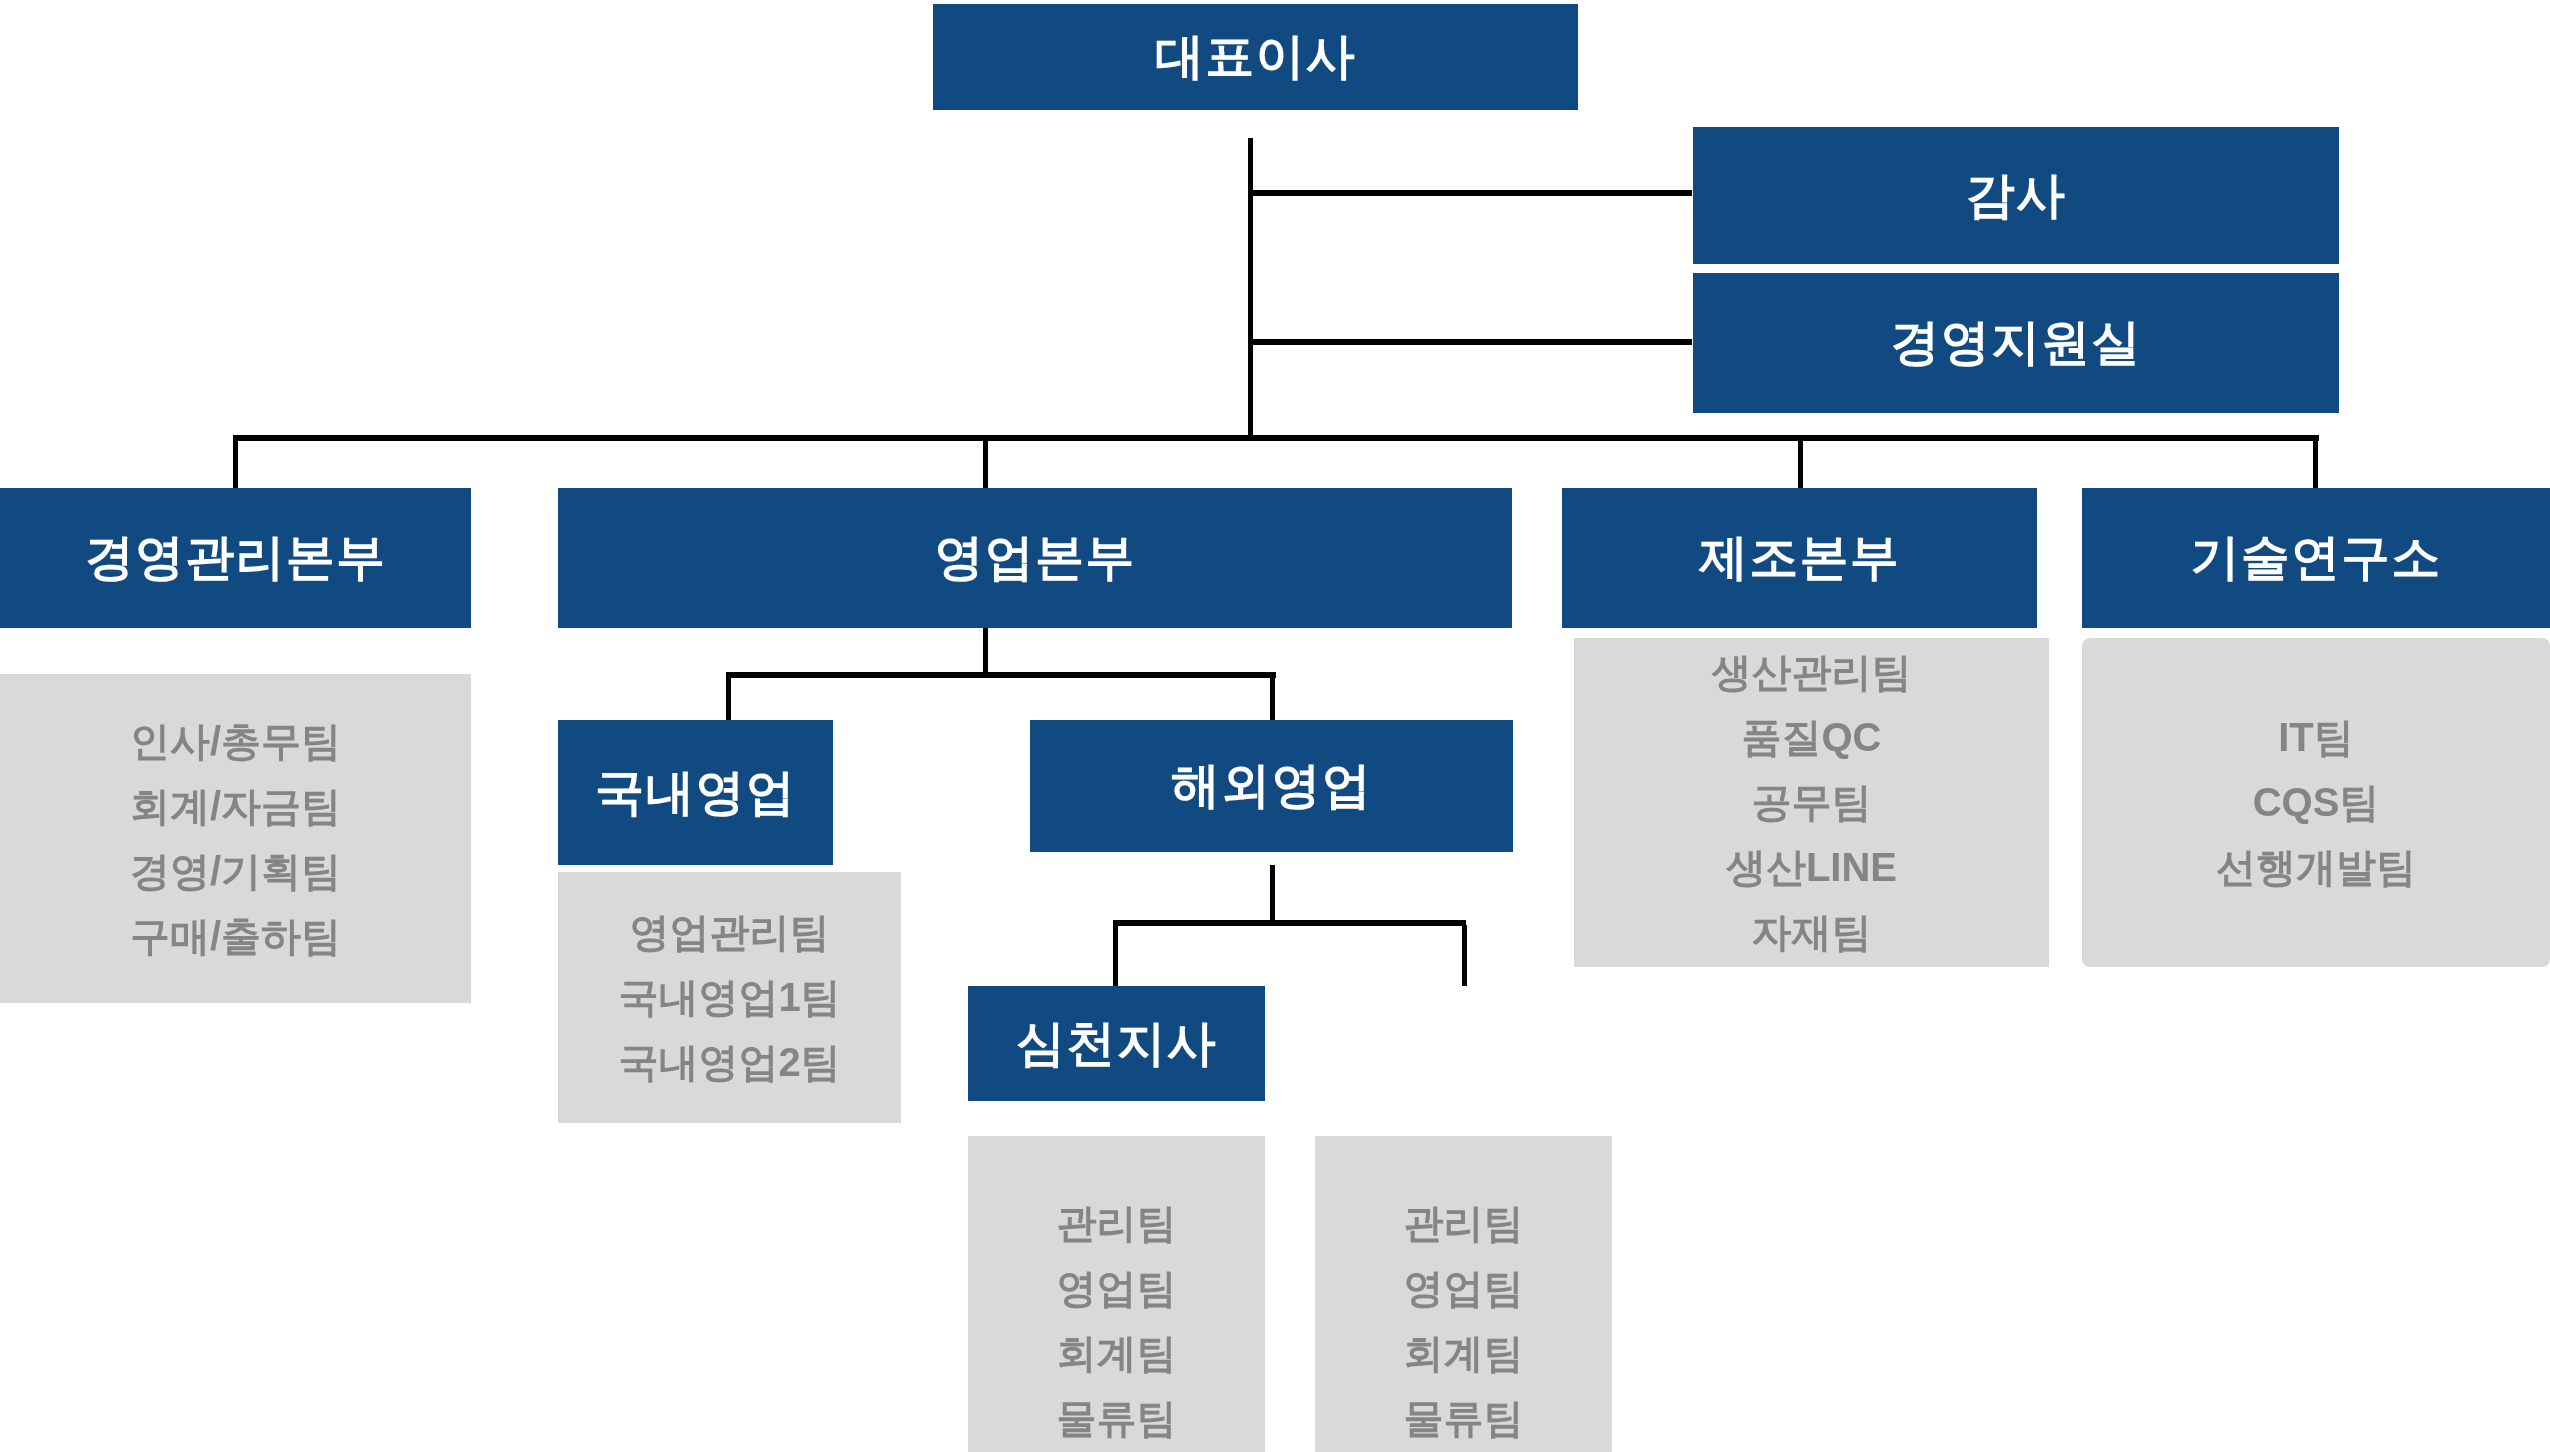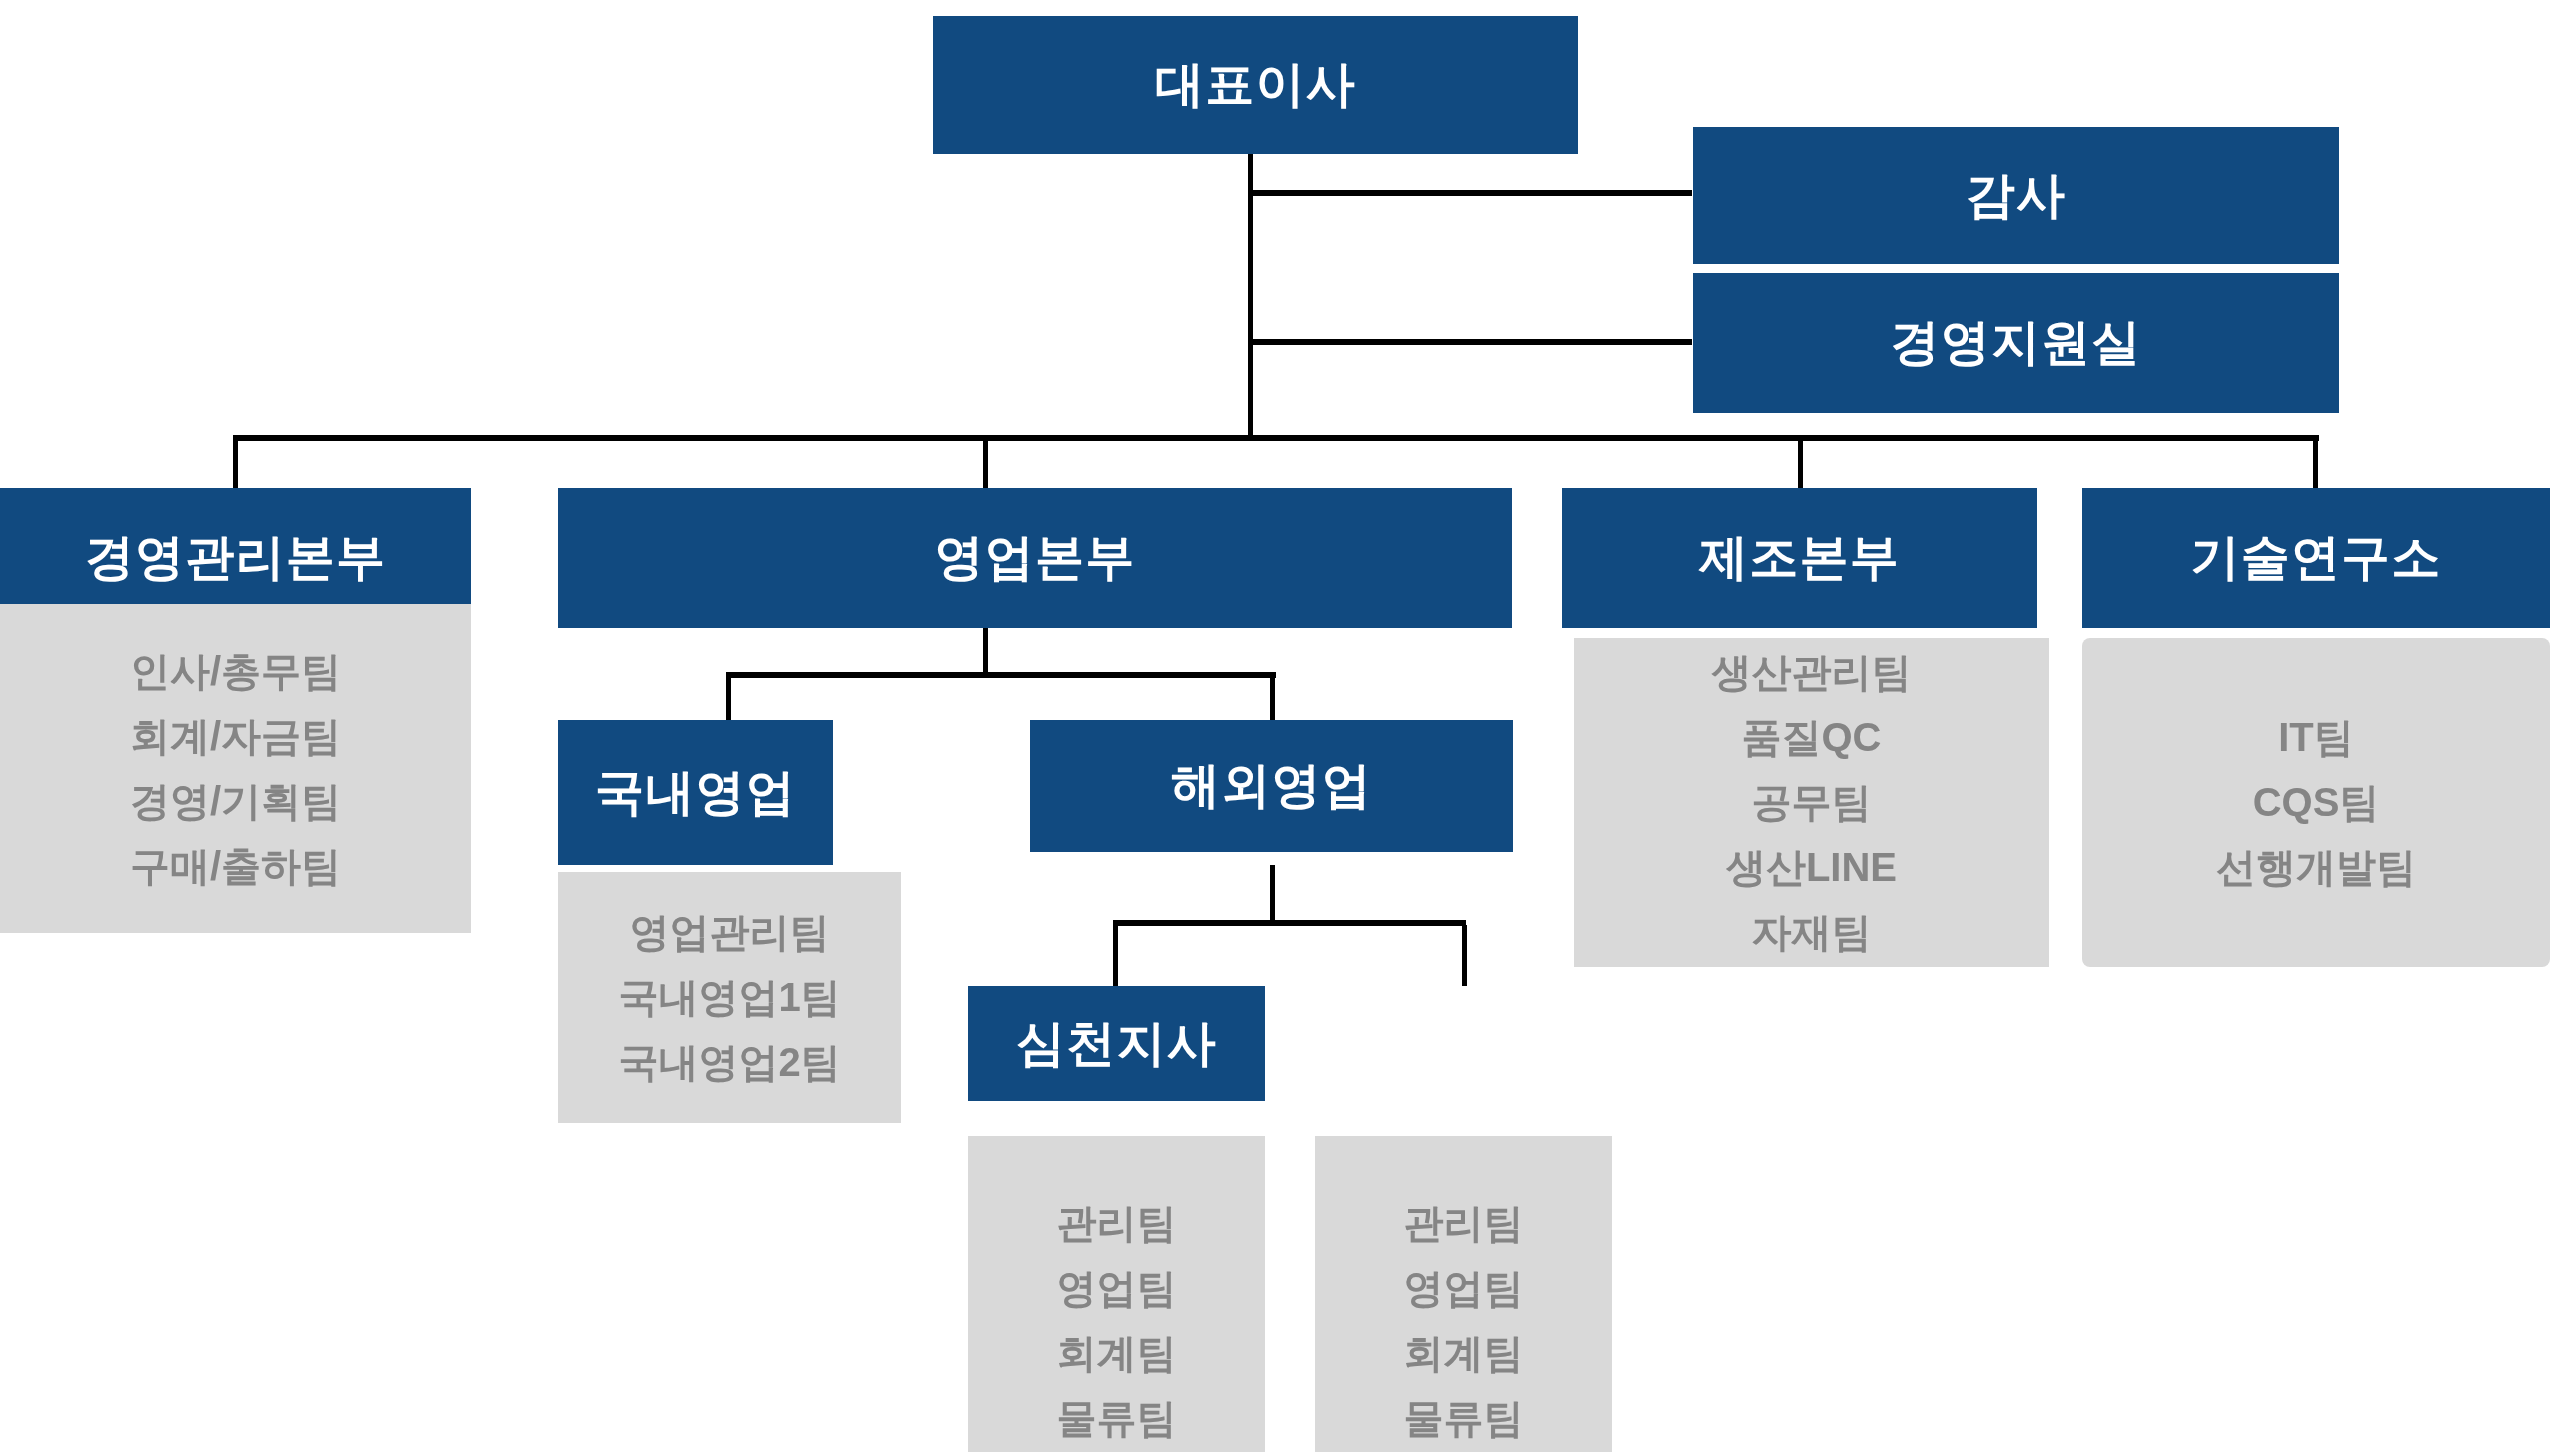--- a/index.html
+++ b/index.html
@@ -59,21 +59,21 @@
   <div class="line" style="left:2313px; top:440px;  width:5px;    height:48px;"></div>
   <div class="line" style="left:983px; top:628px; width:5px;    height:49px;"></div>
   <div class="line" style="left:726px; top:672px; width:550px;  height:5.6px;"></div>
   <div class="line" style="left:726px; top:678px; width:5px;    height:42px;"></div>
   <div class="line" style="left:1270px; top:678px; width:5px;    height:42px;"></div>
   <div class="line" style="left:1270px; top:865px; width:5px;    height:60px;"></div>
   <div class="line" style="left:1113px; top:920px; width:353px;  height:5.6px;"></div>
   <div class="line" style="left:1113px; top:925px; width:5px;    height:61px;"></div>
   <div class="line" style="left:1462px; top:925px; width:5px;    height:61px;"></div>
 
-  <div class="box blue" style="left:933px; top:16px; width:645px; height:138px;">
+  <div class="box blue" style="left:933px; top:4px; width:645px; height:106px;">
     <span>대표이사</span>
   </div>
 
   <div class="box blue" style="left:1693px; top:127px; width:646px; height:137px;justify-content:center;">
     <span>감사</span>
   </div>
   <div class="box blue" style="left:1693px; top:273px; width:646px; height:140px;">
     <span>경영지원실</span>
   </div>
 
@@ -83,21 +83,21 @@
   <div class="box blue" style="left:558px; top:488px; width:954px; height:140px;">
     <span>영업본부</span>
   </div>
   <div class="box blue" style="left:1562px; top:488px; width:475px; height:140px;">
     <span>제조본부</span>
   </div>
   <div class="box blue" style="left:2082px; top:488px; width:468px; height:140px;">
     <span>기술연구소</span>
   </div>
 
-  <div class="team-list" style="left:0; top:604px; width:471px; height:329px;">
+  <div class="team-list" style="left:0; top:674px; width:471px; height:329px;">
     <div class="team-item">인사/총무팀</div>
     <div class="team-item">회계/자금팀</div>
     <div class="team-item">경영/기획팀</div>
     <div class="team-item">구매/출하팀</div>
   </div>
 
   <div class="team-list" style="left:1562px; top:638px; width:475px; height:329px;margin-left:12px;">
     <div class="team-item">생산관리팀</div>
     <div class="team-item">품질QC</div>
     <div class="team-item">공무팀</div>

